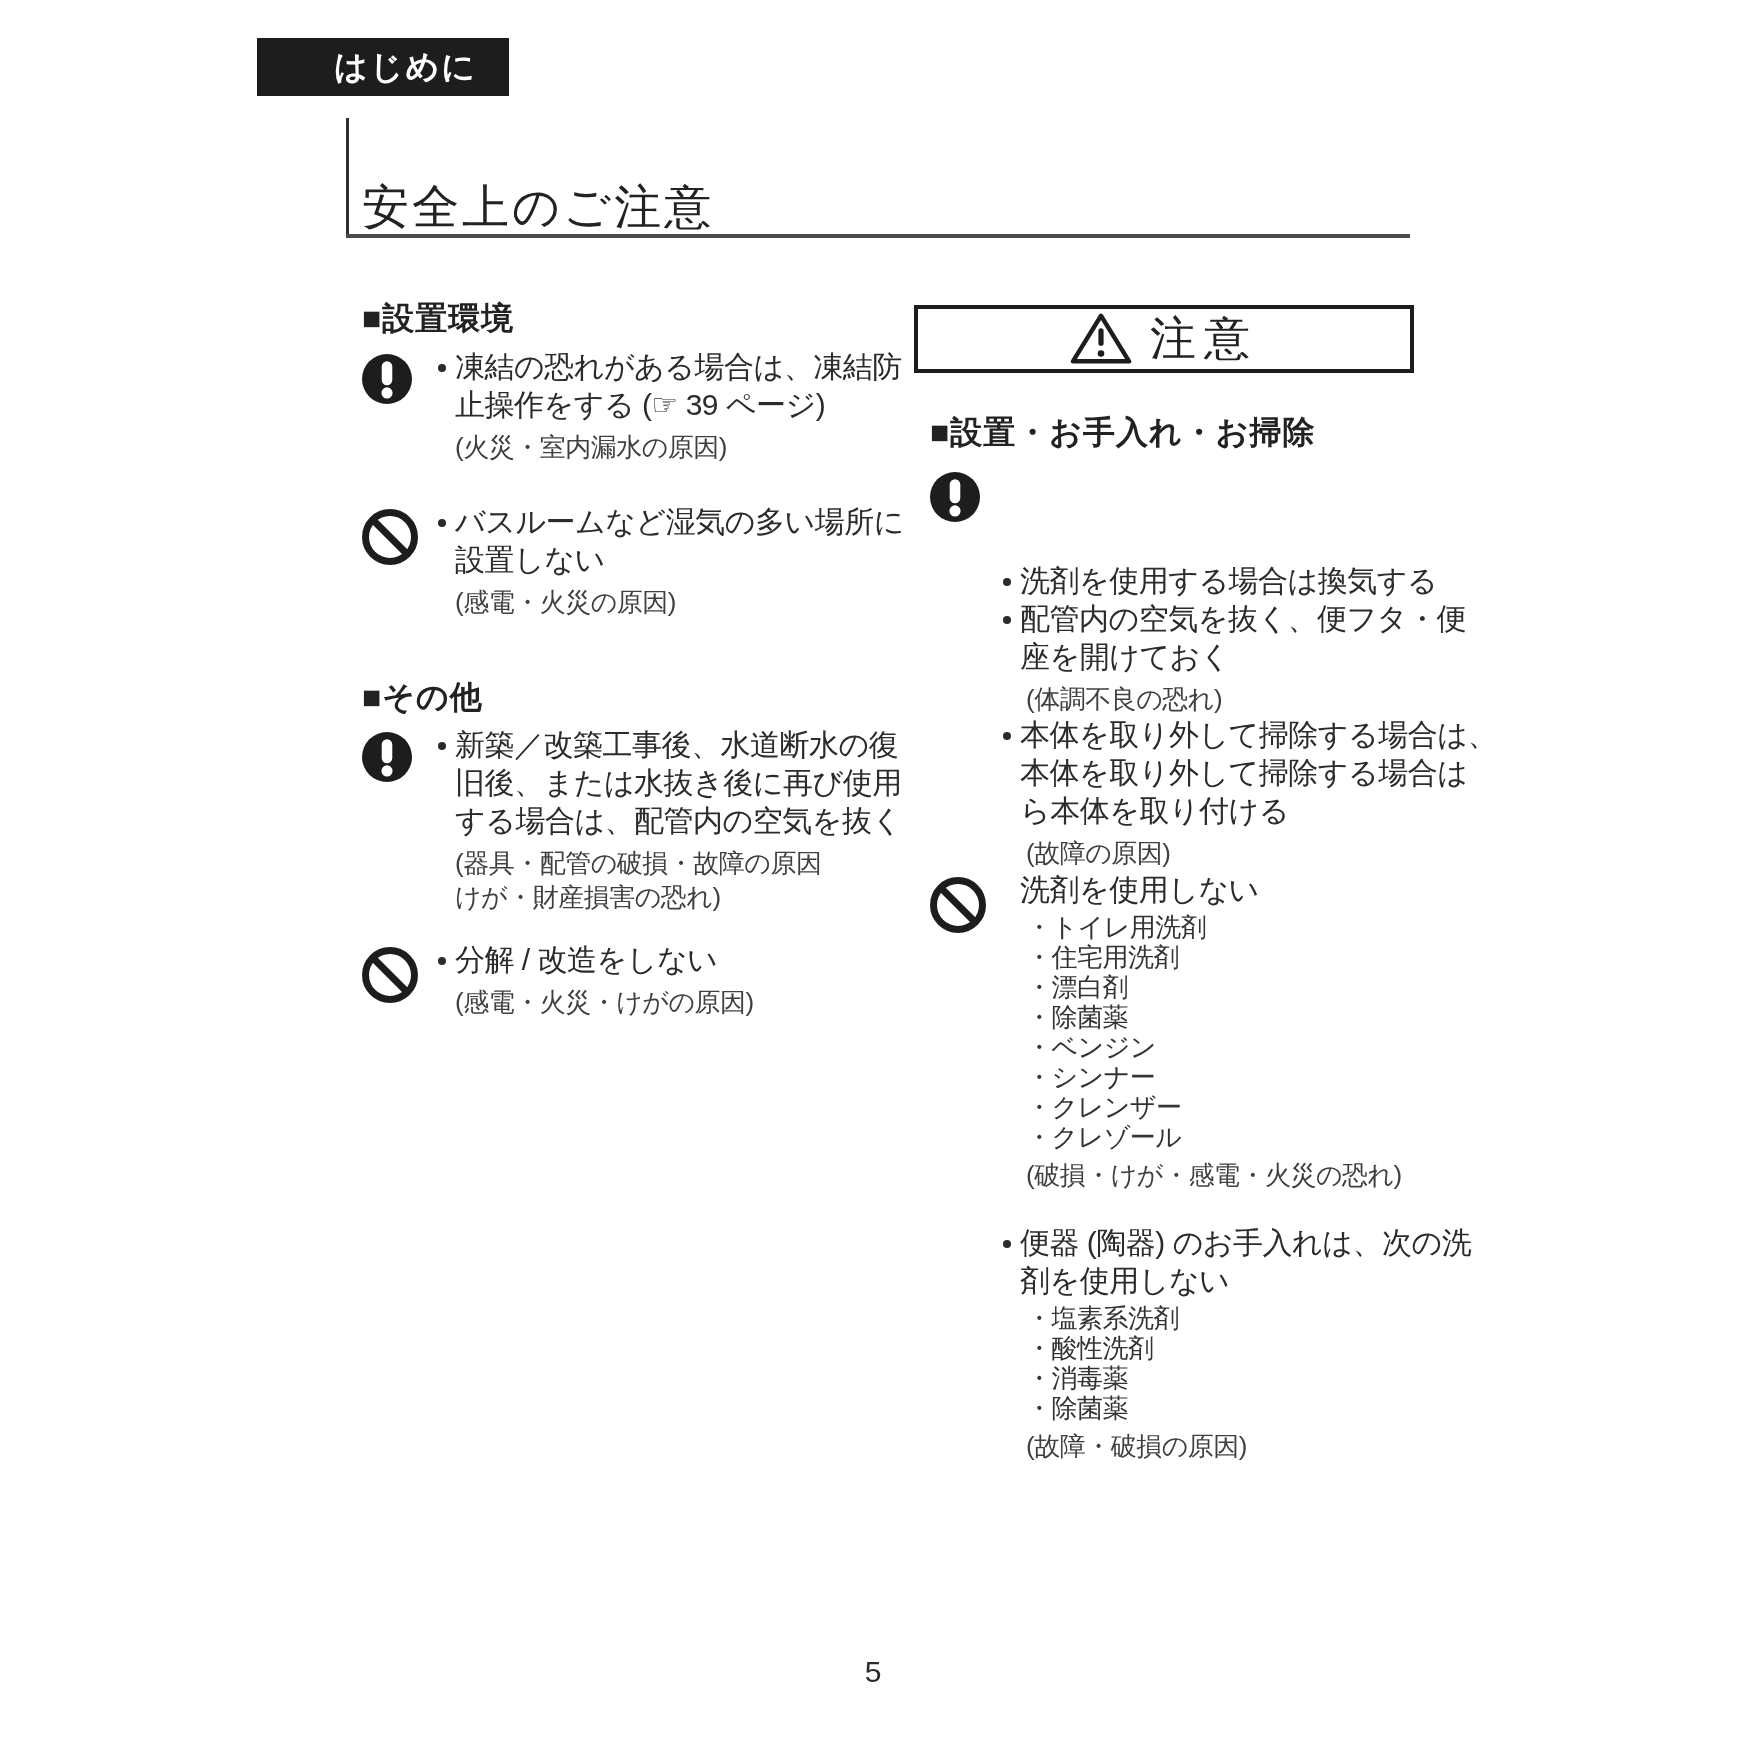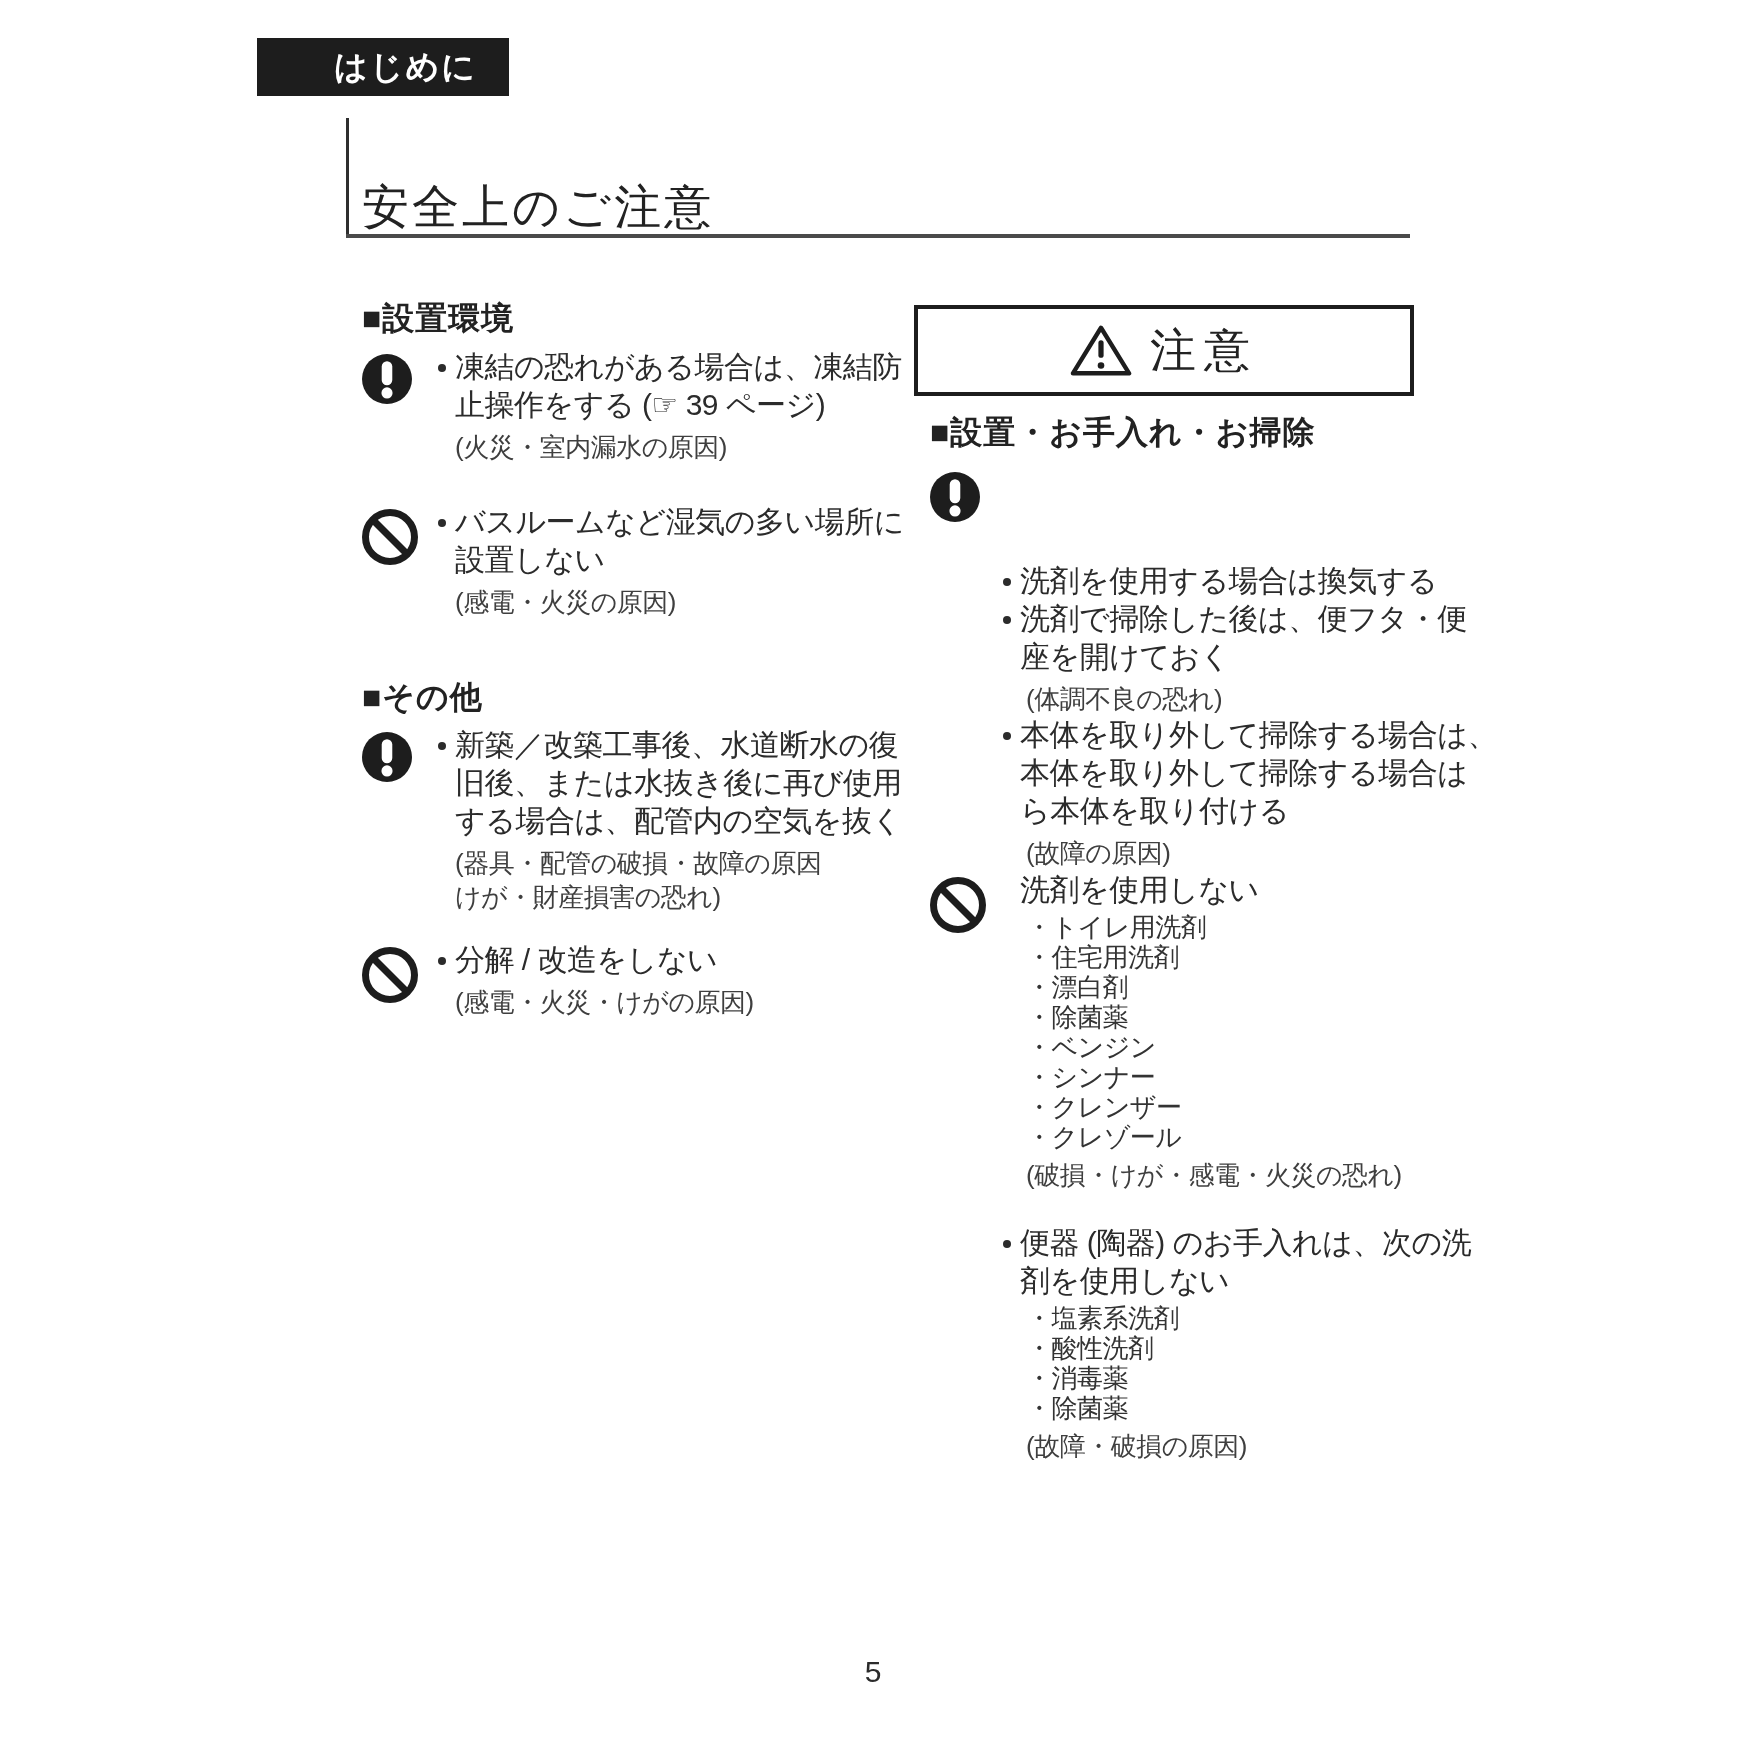--- a/index.html
+++ b/index.html
@@ -15,21 +15,21 @@
   }
   .title-vline{position:absolute;left:346px;top:118px;width:3px;height:117px;background:#2e2e2e;}
   .page-title{position:absolute;left:362px;top:176px;font-size:47px;font-weight:500;color:#222;letter-spacing:3px;white-space:nowrap;}
   .title-rule{position:absolute;left:346px;top:234px;width:1064px;height:4px;background:#4a4a4a;}
 
   
   .sec-heading{position:absolute;font-size:32px;font-weight:700;color:#222;letter-spacing:1px;white-space:nowrap;}
 
   
   .caution-box{
-    position:absolute;left:914px;top:305px;width:500px;height:91px;border:4px solid #1d1d1d;
+    position:absolute;left:914px;top:305px;width:500px;height:68px;border:4px solid #1d1d1d;
     box-sizing:border-box;display:flex;align-items:center;justify-content:center;gap:18px;background:#fff;
   }
   .caution-label{font-size:46px;font-weight:500;letter-spacing:8px;color:#222;}
 
   
   .item{position:absolute;display:flex;align-items:flex-start;}
   .item.left .icon-slot{width:75px;}
   .item.right .icon-slot{width:72px;}
   .icon-slot{flex:none;}
   .icon-slot svg{display:block;margin-top:6px;}
@@ -164,21 +164,21 @@
           <span>洗剤を使用する場合は換気する</span>
         </div>
     </div>
   </div>
 
   <div class="item right" style="left:930px;top:600px;">
     <div class="icon-slot"></div>
     <div class="item-text">
       <div class="line first">
           <span class="bullet"></span>
-          <span>洗剤で掃除した後は、便フタ・便</span>
+          <span>配管内の空気を抜く、便フタ・便</span>
         </div>
       <div class="line cont">座を開けておく</div>
       <div class="note">(体調不良の恐れ)</div>
     </div>
   </div>
 
   <div class="item right" style="left:930px;top:716px;">
     <div class="icon-slot"></div>
     <div class="item-text">
       <div class="line first">

